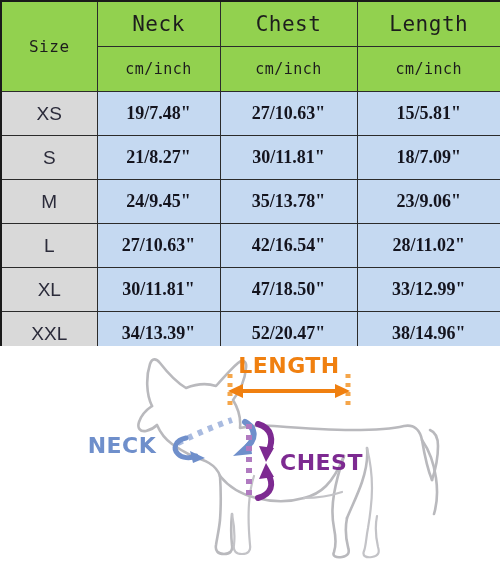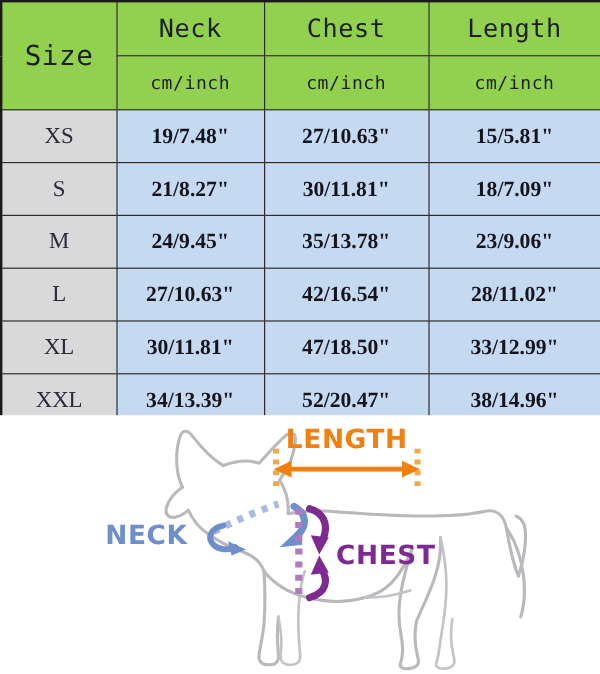--- a/index.html
+++ b/index.html
@@ -50,29 +50,29 @@
     height: 44px;
   }
   th.head-green.sub {
     font-size: 15px;
   }
   th.head-size {
     background: #92d14f;
     color: #1d1d1d;
     font-family: "DejaVu Sans Mono", monospace;
     font-weight: normal;
-    font-size: 23px;
+    font-size: 16px;
     letter-spacing: 0.5px;
     margin-top: 48px;
   }
 
   td.size-cell {
     background: #d9d9d9;
     color: #2b2b3a;
-    font-family: Liberation Serif, serif;
+    font-family: Liberation Sans, sans-serif;
     font-size: 19px;
     height: 43px;
   }
   td.val-cell {
     background: #c5d9f1;
     color: #14141e;
     font-family: "Liberation Serif", serif;
     font-weight: bold;
     font-size: 18px;
     height: 43px;

